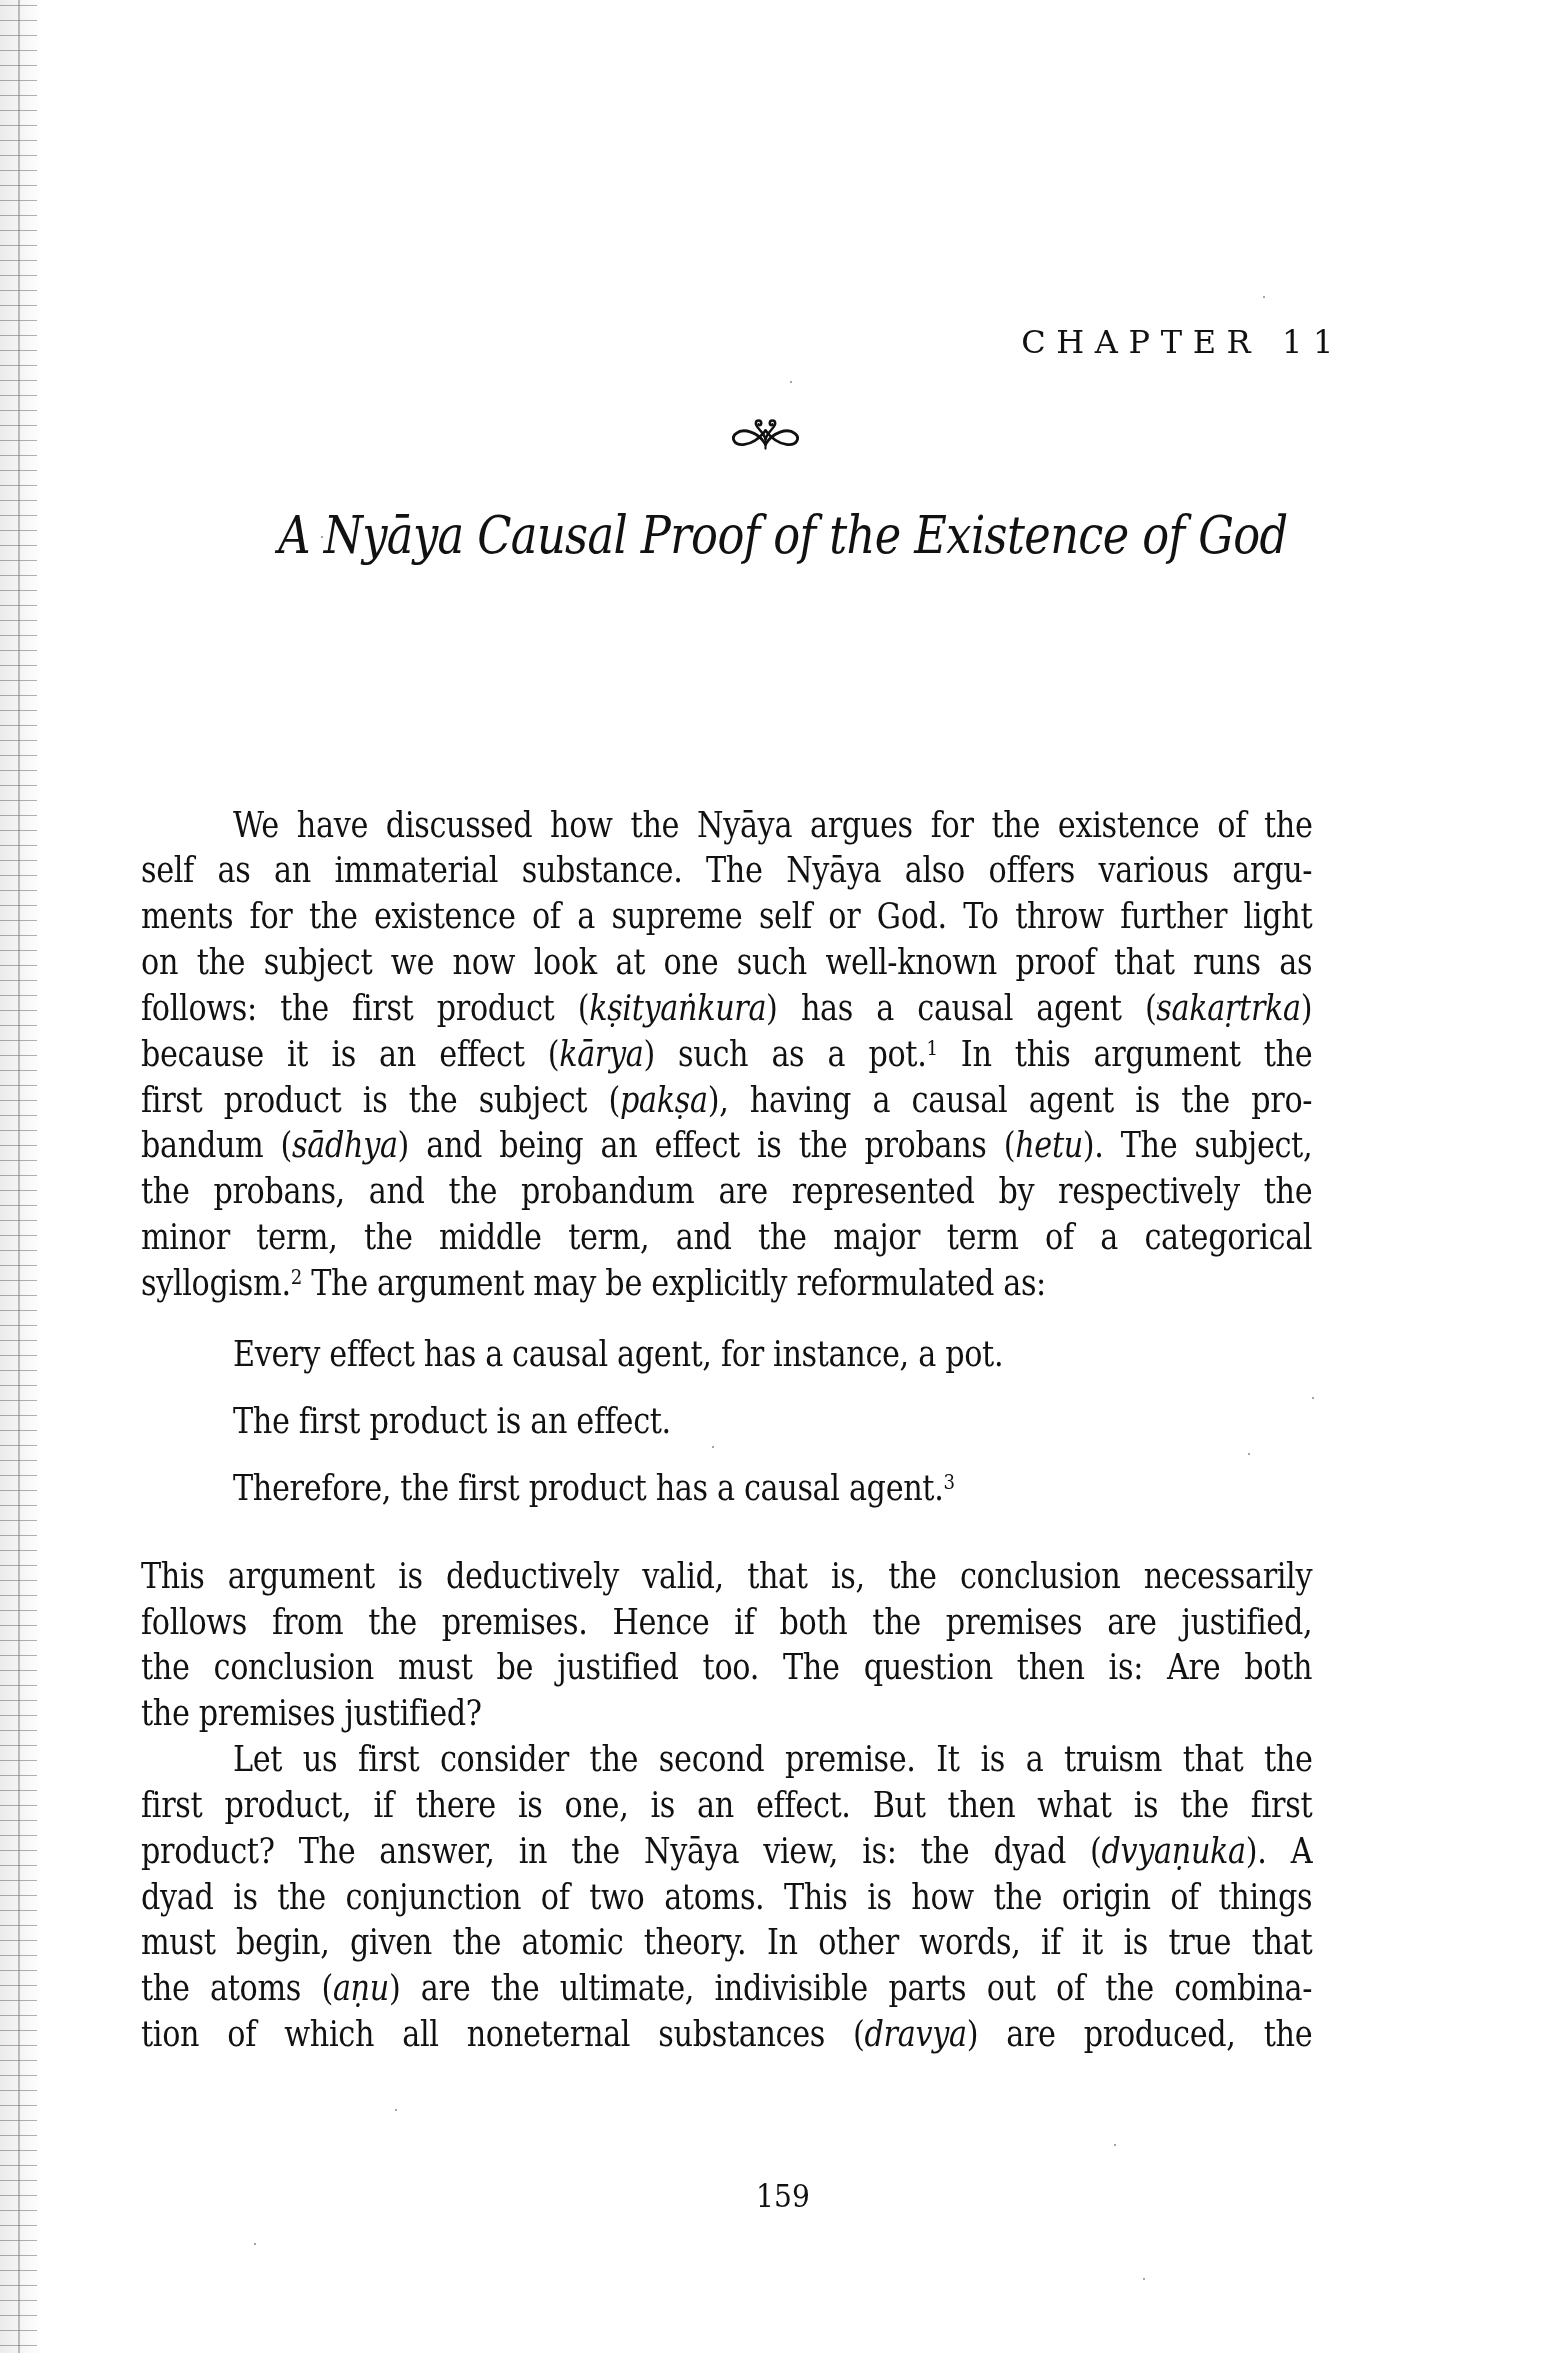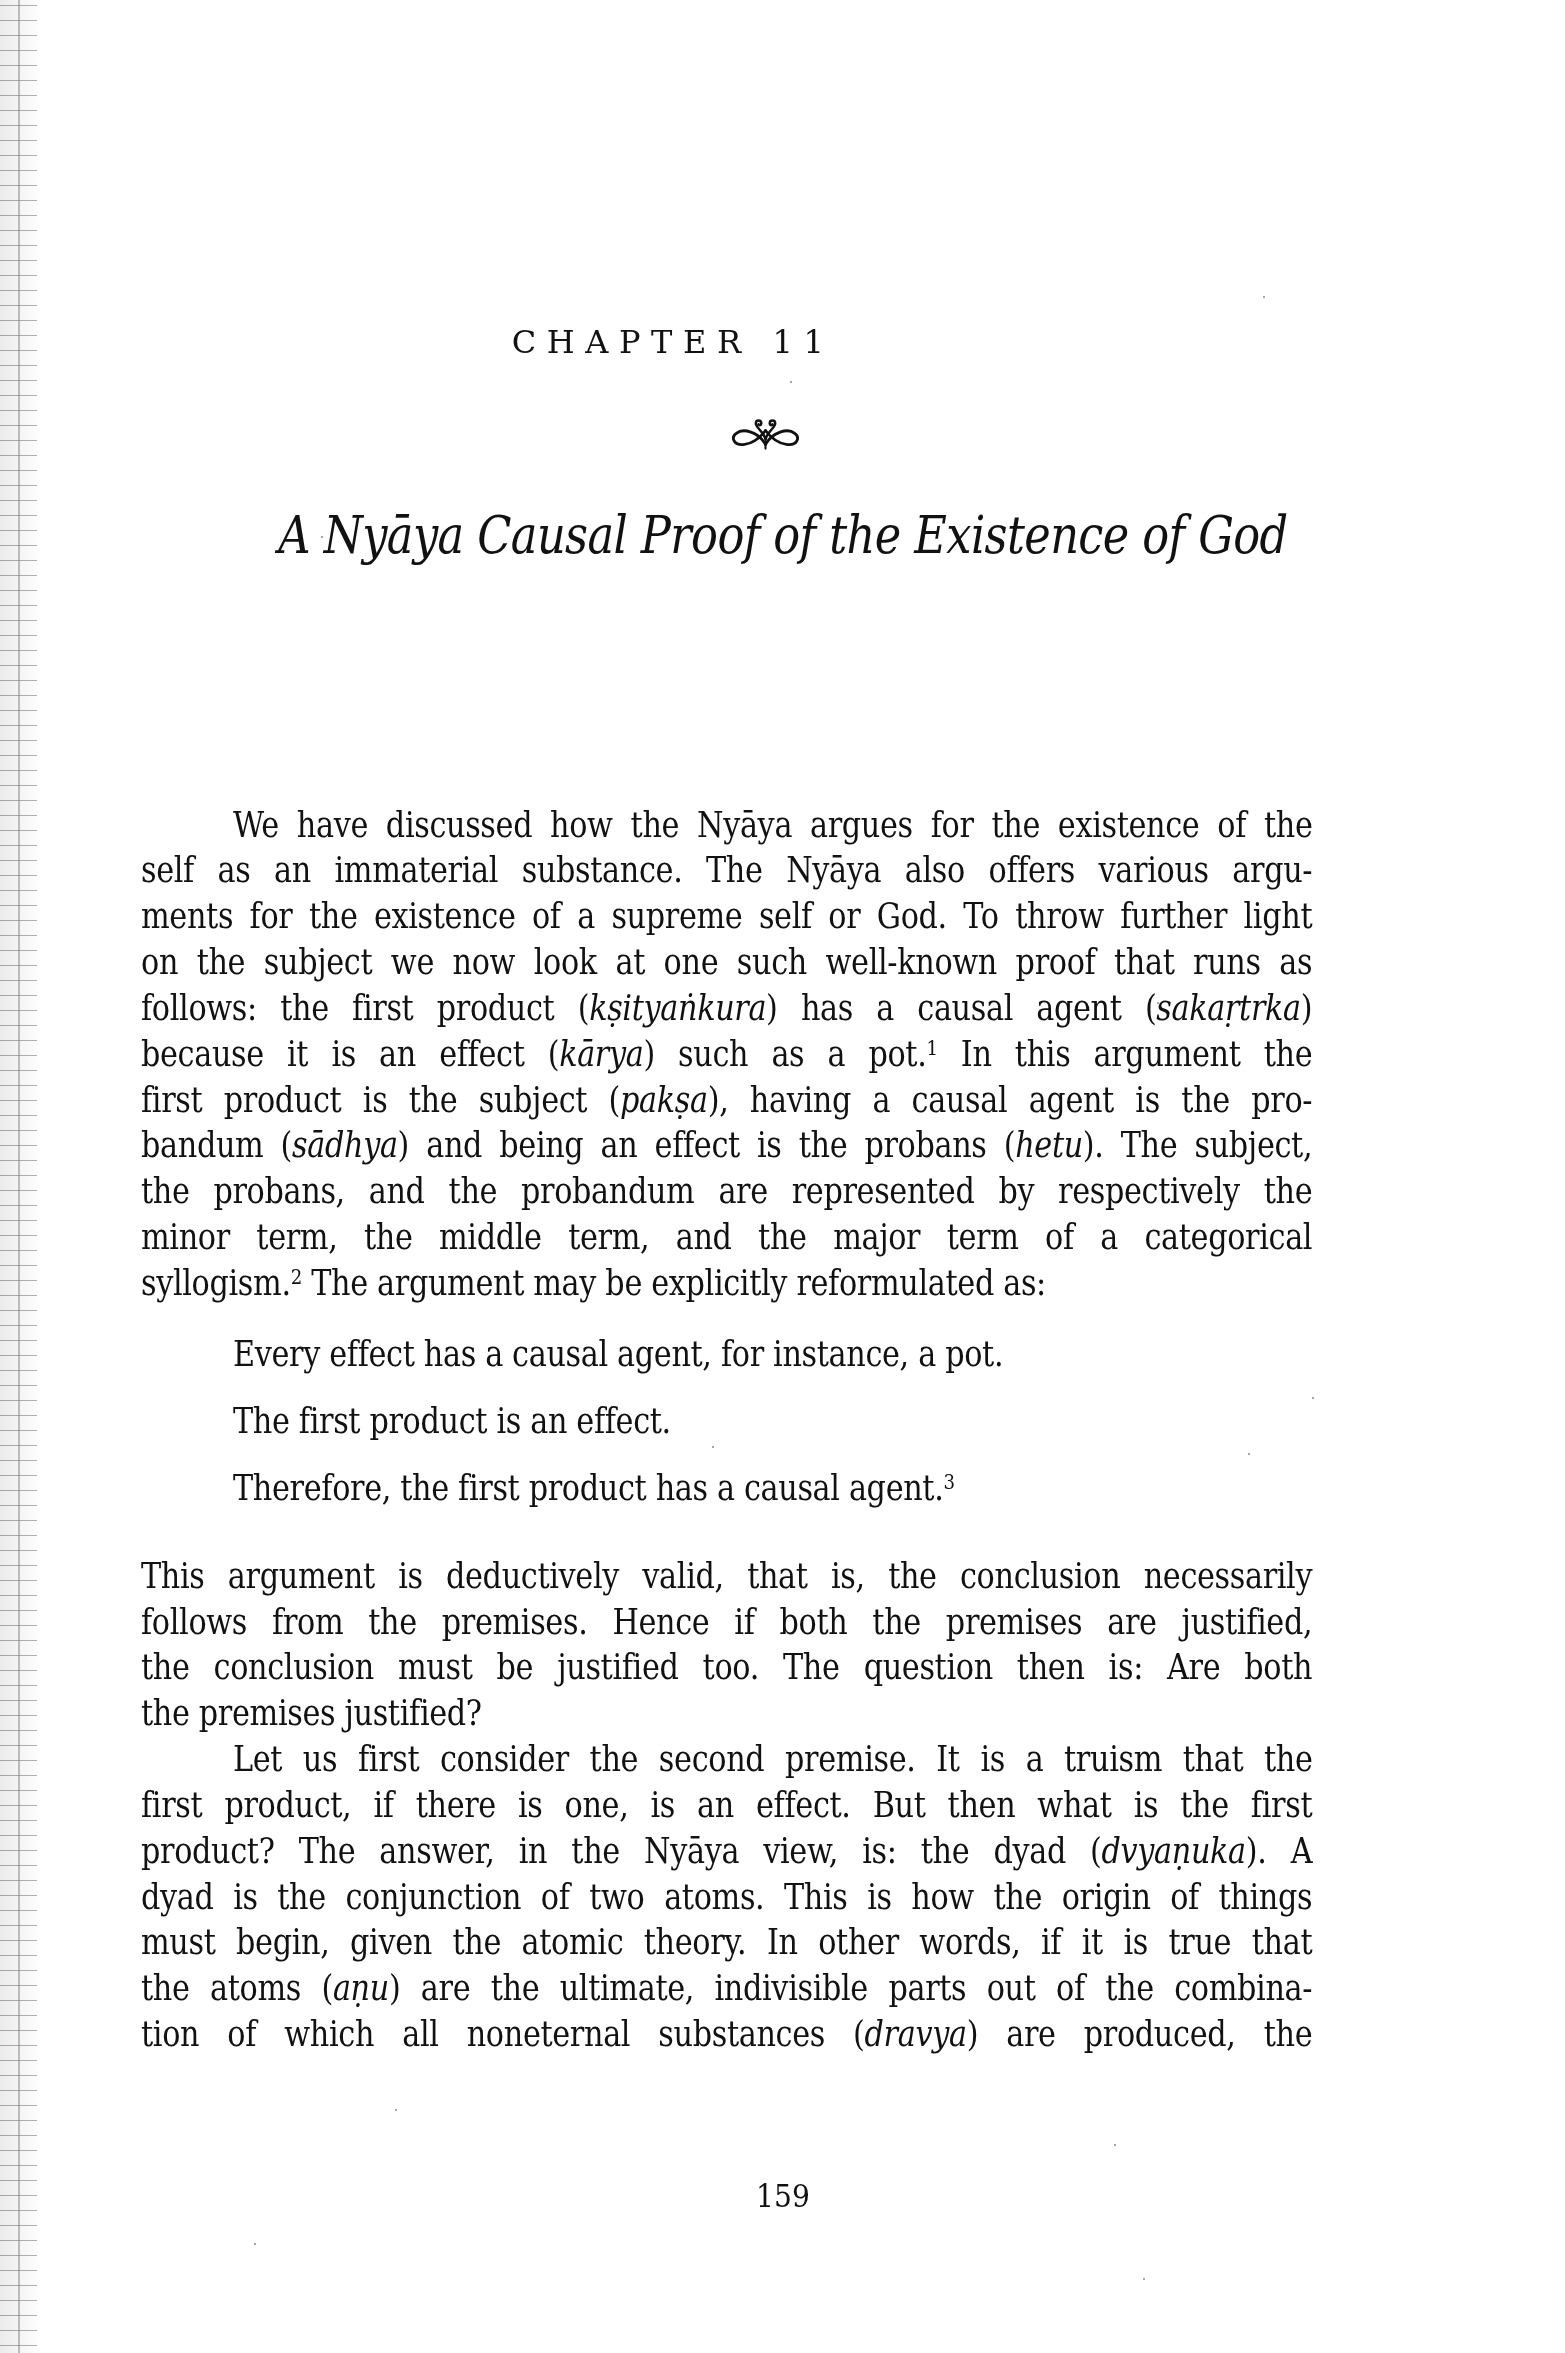--- a/index.html
+++ b/index.html
@@ -46,21 +46,21 @@
     width: 42px;
     height: 2354px;
     background: linear-gradient(90deg, rgba(0,0,0,0.08), rgba(0,0,0,0));
   }
 
   .chapter-label {
     position: absolute;
     left: 0;
     width: 1344px;
     top: 326px;
-    text-align: center;
+    text-align: right;
     font-family: "DejaVu Serif", serif;
     font-size: 32px;
     letter-spacing: 10.6px;
     line-height: 1;
     padding-left: 2px;
     box-sizing: border-box;
   }
   .ornament {
     position: absolute;
     left: 730px;

